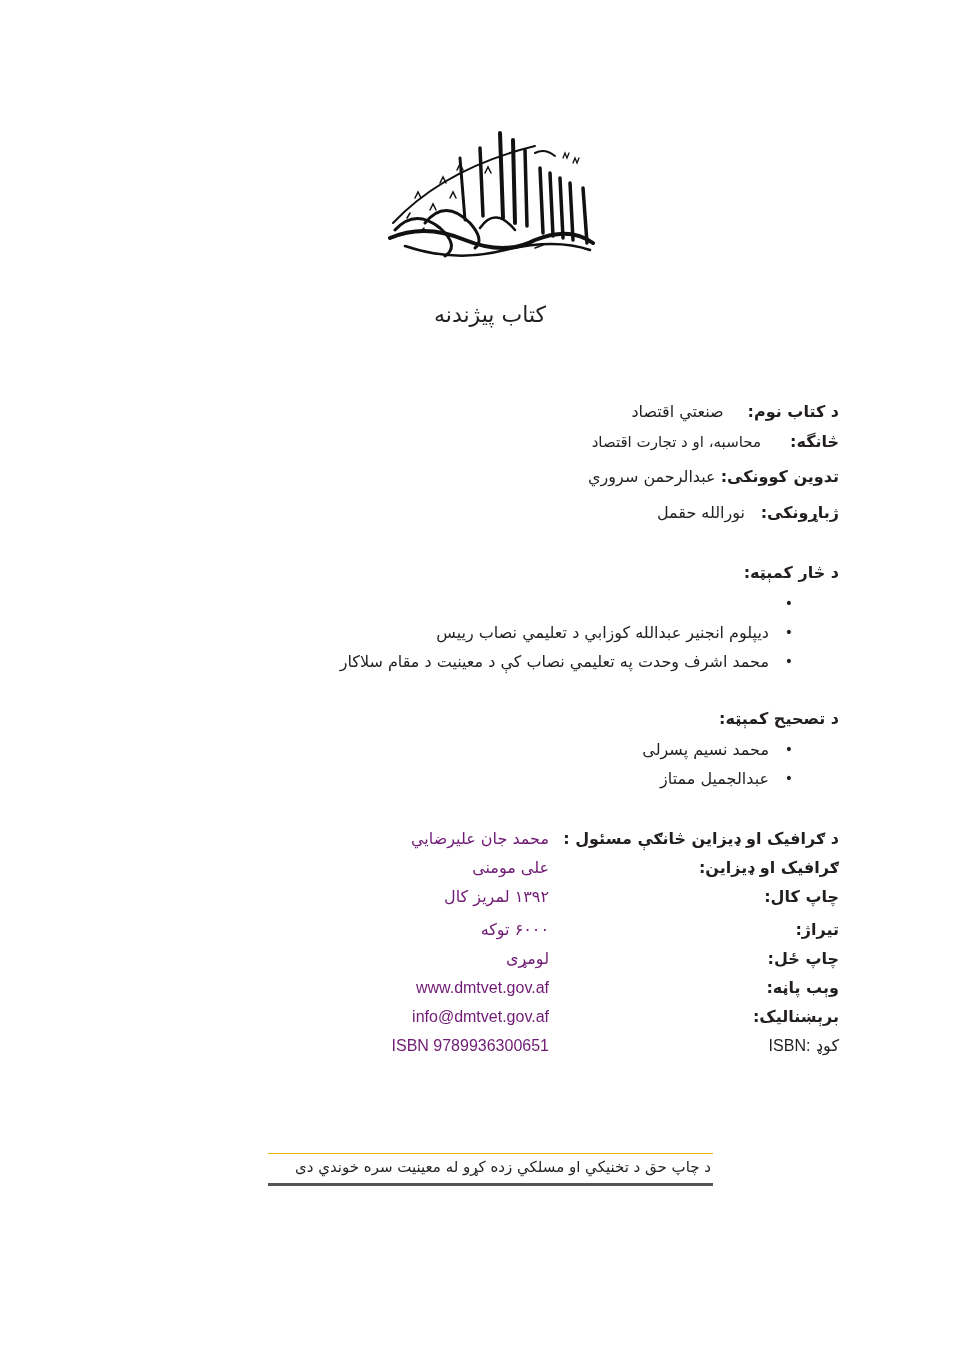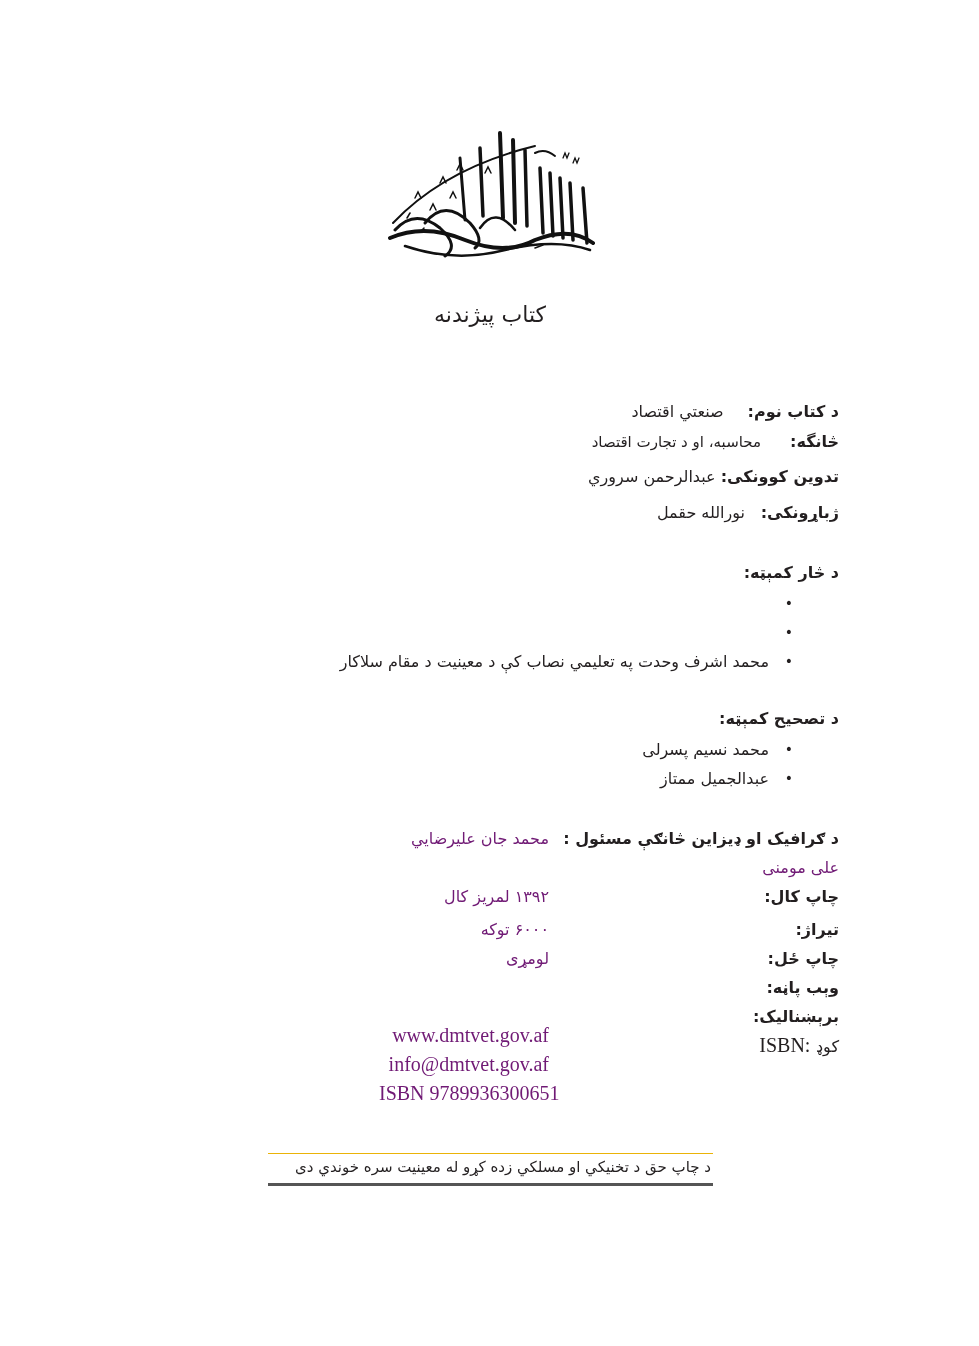--- a/index.html
+++ b/index.html
@@ -55,22 +55,22 @@
     }
     .credit-row {
       display: flex; flex-direction: row;
       height: 29px; line-height: 29px;
     }
     .credit-label {
       width: 290px; font-weight: bold; white-space: nowrap; text-align: right;
     }
     .credit-value { white-space: nowrap; color: #701a75; }
     .latin {
-      font-family: Liberation Serif, serif;
-      font-size: 20px; direction: ltr; unicode-bidi: isolate; margin-top: 48px;
+      font-family: Liberation Sans, sans-serif;
+      font-size: 16px; direction: ltr; unicode-bidi: isolate;
     }
     .credit-label .latin { font-weight: normal; }
 
     .copyright {
       left: 268px; width: 445px; top: 1153px; height: 33px;
       border-top: 1px solid #eab308;
       border-bottom: 3px solid #555;
       box-sizing: border-box;
       font-size: 15px; line-height: 27px;
       text-align: right; padding-right: 2px;
@@ -134,20 +134,21 @@
   <span class="info-value">نورالله حقمل</span>
 </div>
 
 <div class="abs section-heading rtl" style="top:563px;">د څار کمېټه:</div>
 <ul class="abs bullet-list rtl" style="top:589px;">
   <li>
     <span class="bullet-dot">•</span>
   </li>
   <li>
     <span class="bullet-dot">•</span>
+    <span>ديپلوم انجنير عبدالله کوزابي د تعليمي نصاب رييس</span>
   </li>
   <li>
     <span class="bullet-dot">•</span>
     <span>محمد اشرف وحدت په تعليمي نصاب کې د معينيت د مقام سلاکار</span>
   </li>
 </ul>
 
 <div class="abs section-heading rtl" style="top:709px;">د تصحیح کمېټه:</div>
 <ul class="abs bullet-list rtl" style="top:735px;">
   <li>
@@ -159,20 +160,21 @@
     <span>عبدالجميل ممتاز</span>
   </li>
 </ul>
 
 <div class="abs credits rtl" style="top:824px;">
   <div class="credit-row">
     <span class="credit-label">د ګرافیک او ډیزاین څانګې مسئول :</span>
     <span class="credit-value">محمد جان عليرضايي</span>
   </div>
   <div class="credit-row">
+    <span class="credit-label">ګرافیک او ډیزاین:</span>
     <span class="credit-value">علی مومنی</span>
   </div>
   <div class="credit-row">
     <span class="credit-label">چاپ کال:</span>
     <span class="credit-value">۱۳۹۲ لمریز کال</span>
   </div>
   <div class="credit-row" style="margin-top:4px;">
     <span class="credit-label">تیراژ:</span>
     <span class="credit-value">۶۰۰۰ توکه</span>
   </div>

